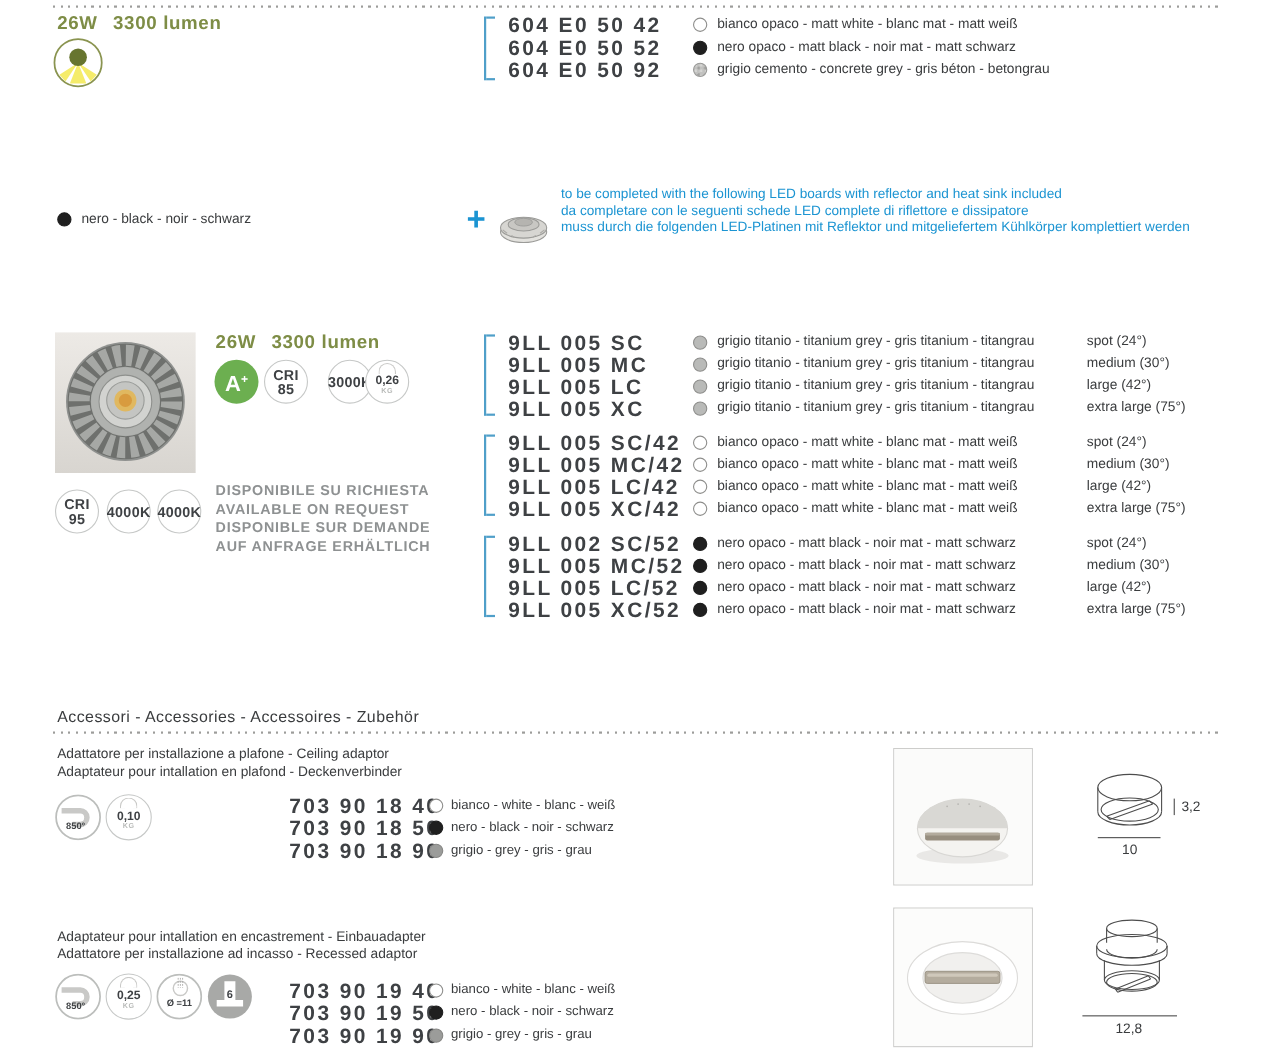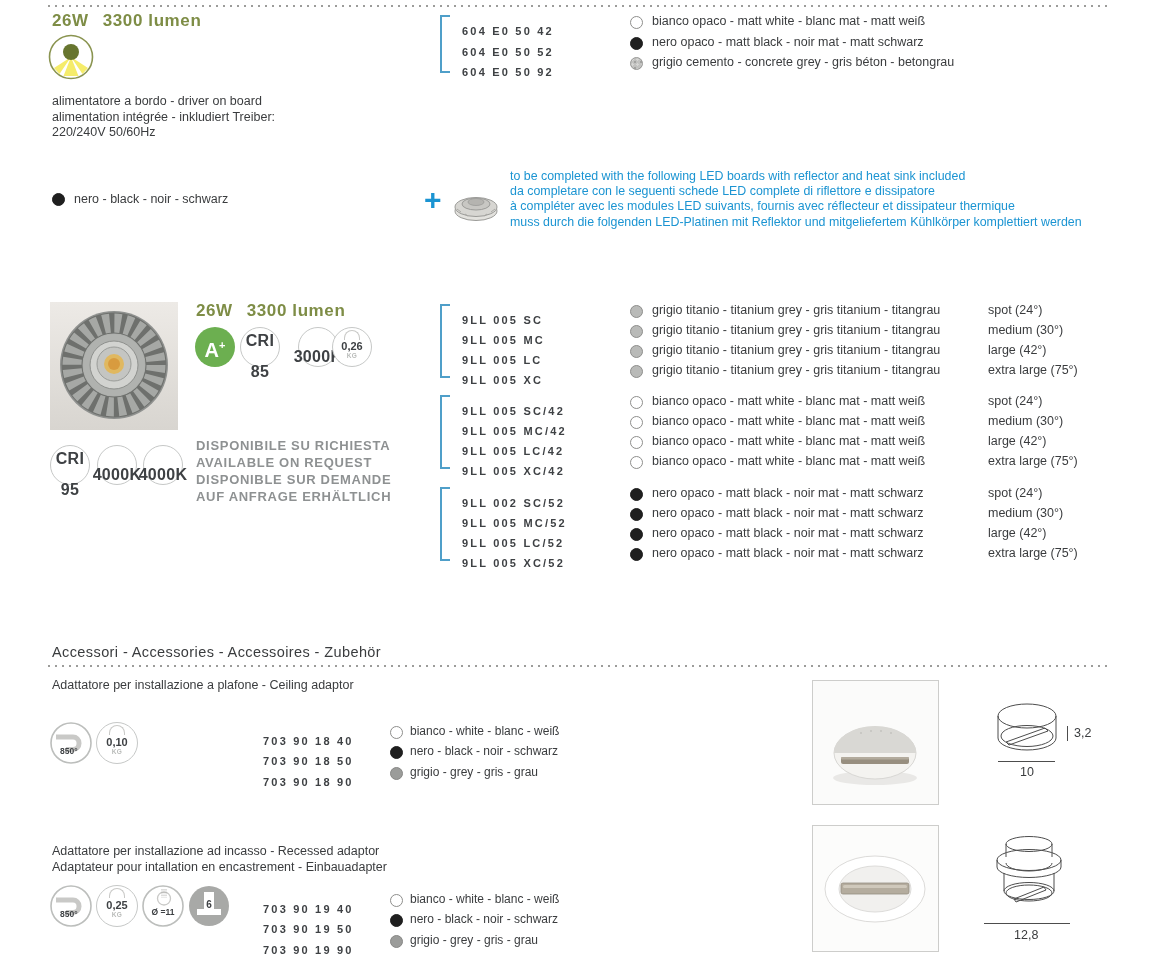--- a/index.html
+++ b/index.html
@@ -11,42 +11,42 @@
   .dotline { position:absolute; height:2px;
     background-image:repeating-linear-gradient(90deg,#9c9c9a 0 2px,transparent 2px 7px); }
   .green-h { position:absolute; color:#7e8d46; font-weight:bold; font-size:17px; letter-spacing:.6px; white-space:nowrap; }
   .green-h .lm { margin-left:14px; }
   .txt { position:absolute; font-size:12.5px; line-height:15.5px; color:#3a3c3e; white-space:nowrap; }
   .txt-bold { position:absolute; font-size:13px; line-height:16px; font-weight:bold; color:#33393b; letter-spacing:.4px; white-space:nowrap; }
   .blue-note { position:absolute; font-size:12.4px; line-height:15.2px; color:#1b94d2; white-space:nowrap; }
   .plus-sign { position:absolute; color:#1b94d2; font-size:30px; font-weight:bold; line-height:30px; }
   .grp { position:absolute; width:710px; }
   .row { position:absolute; left:0; height:20px; width:710px; }
-  .code { position:absolute; left:22px; top:12px; font-weight:bold; font-size:11px; letter-spacing:2.2px; color:#3e4144; white-space:nowrap; }
+  .code { position:absolute; left:22px; top:0; font-weight:bold; font-size:19px; letter-spacing:2.2px; color:#3e4144; white-space:nowrap; }
   .swatch { position:absolute; left:190px; top:3px; width:13px; height:13px; border-radius:50%; box-sizing:border-box; }
   .swatch.white { background:#ffffff; border:1.3px solid #8e8e8c; }
   .swatch.black { background:#1f1f1f; border:1px solid #1f1f1f; }
   .swatch.grey  { background:#b9bab8; border:1px solid #8e8e8c; }
   .swatch.midgrey { background:#9b9c9a; border:1px solid #878785; }
   .swatch.concrete { border:1px solid #9a9a98;
     background:radial-gradient(circle at 30% 30%, #d6d6d4 0 1.2px, transparent 1.3px),
                radial-gradient(circle at 68% 62%, #a2a2a0 0 1.2px, transparent 1.3px),
                #c2c2c0; background-size:5px 5px,6px 6px,auto; }
   .flabel { position:absolute; left:212px; top:1px; font-size:12.5px; color:#3a3c3e; white-space:nowrap; }
   .beam { position:absolute; left:548px; top:1px; font-size:12.5px; color:#3a3c3e; white-space:nowrap; }
   .bracket { position:absolute; left:0; width:9px; border-left:2px solid #4f9fc9; }
   .bracket::before,.bracket::after { content:""; position:absolute; left:0; width:8px; height:2px; background:#4f9fc9; }
   .bracket::before { top:0; } .bracket::after { bottom:0; }
   .acc .code { left:0; }
   .acc .swatch { left:127px; }
   .acc .flabel { left:147px; font-size:12px; }
   .circle { position:absolute; width:40px; height:40px; border:1.5px solid #c6c8c7; border-radius:50%;
     box-sizing:border-box; display:flex; flex-direction:column; align-items:center; justify-content:center;
     font-weight:bold; color:#3e4144; background:#fff; text-align:center; }
-  .circle .c-l1 { font-size:16px; line-height:13px; letter-spacing:.3px;margin-top:18px; }
+  .circle .c-l1 { font-size:13px; line-height:13px; letter-spacing:.3px; }
   .circle.energy { background:#6caf50; border:none; color:#fff; }
   .circle.energy .e-main { font-size:20px; line-height:20px; }
   .circle.energy sup { font-size:11px; }
   .circle .w-val { font-size:11px; line-height:11px; margin-top:7px; }
   .circle .w-unit { font-size:6.5px; line-height:8px; color:#b9bbb9; letter-spacing:.5px; }
   .handle { position:absolute; top:2px; left:50%; transform:translateX(-50%); width:16px; height:10px;
     border:1.5px solid #c9c9c7; border-bottom:none; border-radius:8px 8px 0 0; box-sizing:border-box; }
   .req { position:absolute; font-size:13px; line-height:17px; font-weight:bold; color:#8e9192; letter-spacing:.7px; white-space:nowrap; }
   .acc-head { position:absolute; font-size:14.5px; color:#3a3c3e; letter-spacing:.4px; white-space:nowrap; }
   .pbox { position:absolute; width:127px; border:1px solid #cdcdcb; background:#fff; box-sizing:border-box; }
@@ -75,25 +75,20 @@
       <circle cx="24" cy="24" r="21.5" fill="#ffffff" stroke="#8a9450" stroke-width="1.6"></circle>
       <g clip-path="url(#clipLamp)">
         <polygon points="24,24 7,35 12.5,41" fill="#f5ec6a"></polygon>
         <polygon points="24,24 16.5,43 31.5,43" fill="#f5ec6a"></polygon>
         <polygon points="24,24 35.5,41 41,35" fill="#f5ec6a"></polygon>
       </g>
       <circle cx="24" cy="19" r="8" fill="#67752f"></circle>
     </svg>
   </div>
 
-  <div class="txt" style="left:52px; top:94px;">
-    <div>alimentatore a bordo - driver on board</div>
-    <div>alimentation intégrée - inkludiert Treiber:</div>
-    <div>220/240V 50/60Hz</div>
-  </div>
 
 
   <div class="abs" style="left:52px; top:192px; height:16px;">
     <span class="swatch black" style="left:0; top:1px;"></span>
     <span class="flabel" style="left:22px; top:0;">nero - black - noir - schwarz</span>
   </div>
 
   <div class="grp" style="left:440px; top:13px; height:62px;">
     <div class="bracket" style="top:2px; height:58px;"></div>
     <div class="row" style="top:0;">
@@ -119,21 +114,20 @@
       <ellipse cx="25" cy="27" rx="21" ry="9.5" fill="#e3e2de" stroke="#9b9b98" stroke-width="1"></ellipse>
       <ellipse cx="25" cy="23" rx="21" ry="9.5" fill="#d7d6d2" stroke="#9b9b98" stroke-width="1"></ellipse>
       <ellipse cx="25" cy="20" rx="14" ry="6" fill="#c8c7c3" stroke="#9b9b98" stroke-width="1"></ellipse>
       <ellipse cx="25" cy="18" rx="8" ry="3.5" fill="#b5b4b0" stroke="#9b9b98" stroke-width="0.8"></ellipse>
       <path d="M6,25 l4,3 M44,25 l-4,3 M14,30 l3,2 M36,30 l-3,2" stroke="#aaa9a5" stroke-width="1" fill="none"></path>
     </svg>
   </div>
   <div class="blue-note" style="left:510px; top:169px;">
     <div>to be completed with the following LED boards with reflector and heat sink included</div>
     <div>da completare con le seguenti schede LED complete di riflettore e dissipatore</div>
-    <div>à compléter avec les modules LED suivants, fournis avec réflecteur et dissipateur thermique</div>
     <div>muss durch die folgenden LED-Platinen mit Reflektor und mitgeliefertem Kühlkörper komplettiert werden</div>
   </div>
 
   <div class="abs" style="left:50px; top:302px;">
     <svg width="128" height="128" viewBox="0 0 128 128">
       <defs>
         <linearGradient id="pg" x1="0" y1="0" x2="0" y2="1">
           <stop offset="0" stop-color="#edeae6"></stop>
             <stop offset="1" stop-color="#d8d5d0"></stop>
         </linearGradient>
@@ -271,20 +265,21 @@
       <span class="flabel">nero opaco - matt black - noir mat - matt schwarz</span>
       <span class="beam">extra large (75°)</span>
     </div>
   </div>
 
   <div class="acc-head" style="left:52px; top:644px;">Accessori - Accessories - Accessoires - Zubehör</div>
   <div class="dotline" style="left:48px; top:665px; width:1120px;"></div>
 
   <div class="txt" style="left:52px; top:678px;">
     <div>Adattatore per installazione a plafone - Ceiling adaptor</div>
+    <div>Adaptateur pour intallation en plafond - Deckenverbinder</div>
   </div>
 
   <div class="icon-circle" style="left:50px; top:722px;">
     <svg width="42" height="42" viewBox="0 0 42 42">
       <circle cx="21" cy="21" r="20" fill="#fff" stroke="#bcbebc" stroke-width="1.6"></circle>
       <path d="M6,15 H23 A6,6 0 0 1 29,21 V21.5 A6,6 0 0 1 23,27.5 H16" stroke="#c9c9c7" stroke-width="5" fill="none"></path>
       <text x="10" y="32" font-size="8.5" font-weight="bold" fill="#3e4144">850°</text>
     </svg>
   </div>
   <div class="circle" style="left:96px; top:722px; width:42px; height:42px;">
@@ -334,22 +329,22 @@
       <ellipse cx="32" cy="34" rx="26" ry="10.5"></ellipse>
       <path d="M11,40 L50,26 M14,43 L53,29 M11,40 L14,43 M50,26 L53,29"></path>
     </svg>
   </div>
   <div class="vtick" style="left:1067px; top:726px; height:15px;"></div>
   <div class="dim-label" style="left:1074px; top:726px;">3,2</div>
   <div class="hline" style="left:998px; top:761px; width:57px;"></div>
   <div class="dim-label" style="left:1020px; top:765px;">10</div>
 
   <div class="txt" style="left:52px; top:844px;">
+    <div>Adaptateur pour intallation en encastrement - Einbauadapter</div>
     <div>Adattatore per installazione ad incasso - Recessed adaptor</div>
-    <div>Adaptateur pour intallation en encastrement - Einbauadapter</div>
   </div>
 
   <div class="icon-circle" style="left:50px; top:885px;">
     <svg width="42" height="42" viewBox="0 0 42 42">
       <circle cx="21" cy="21" r="20" fill="#fff" stroke="#bcbebc" stroke-width="1.6"></circle>
       <path d="M6,15 H23 A6,6 0 0 1 29,21 V21.5 A6,6 0 0 1 23,27.5 H16" stroke="#c9c9c7" stroke-width="5" fill="none"></path>
       <text x="10" y="32" font-size="8.5" font-weight="bold" fill="#3e4144">850°</text>
     </svg>
   </div>
   <div class="circle" style="left:96px; top:885px; width:42px; height:42px;">

